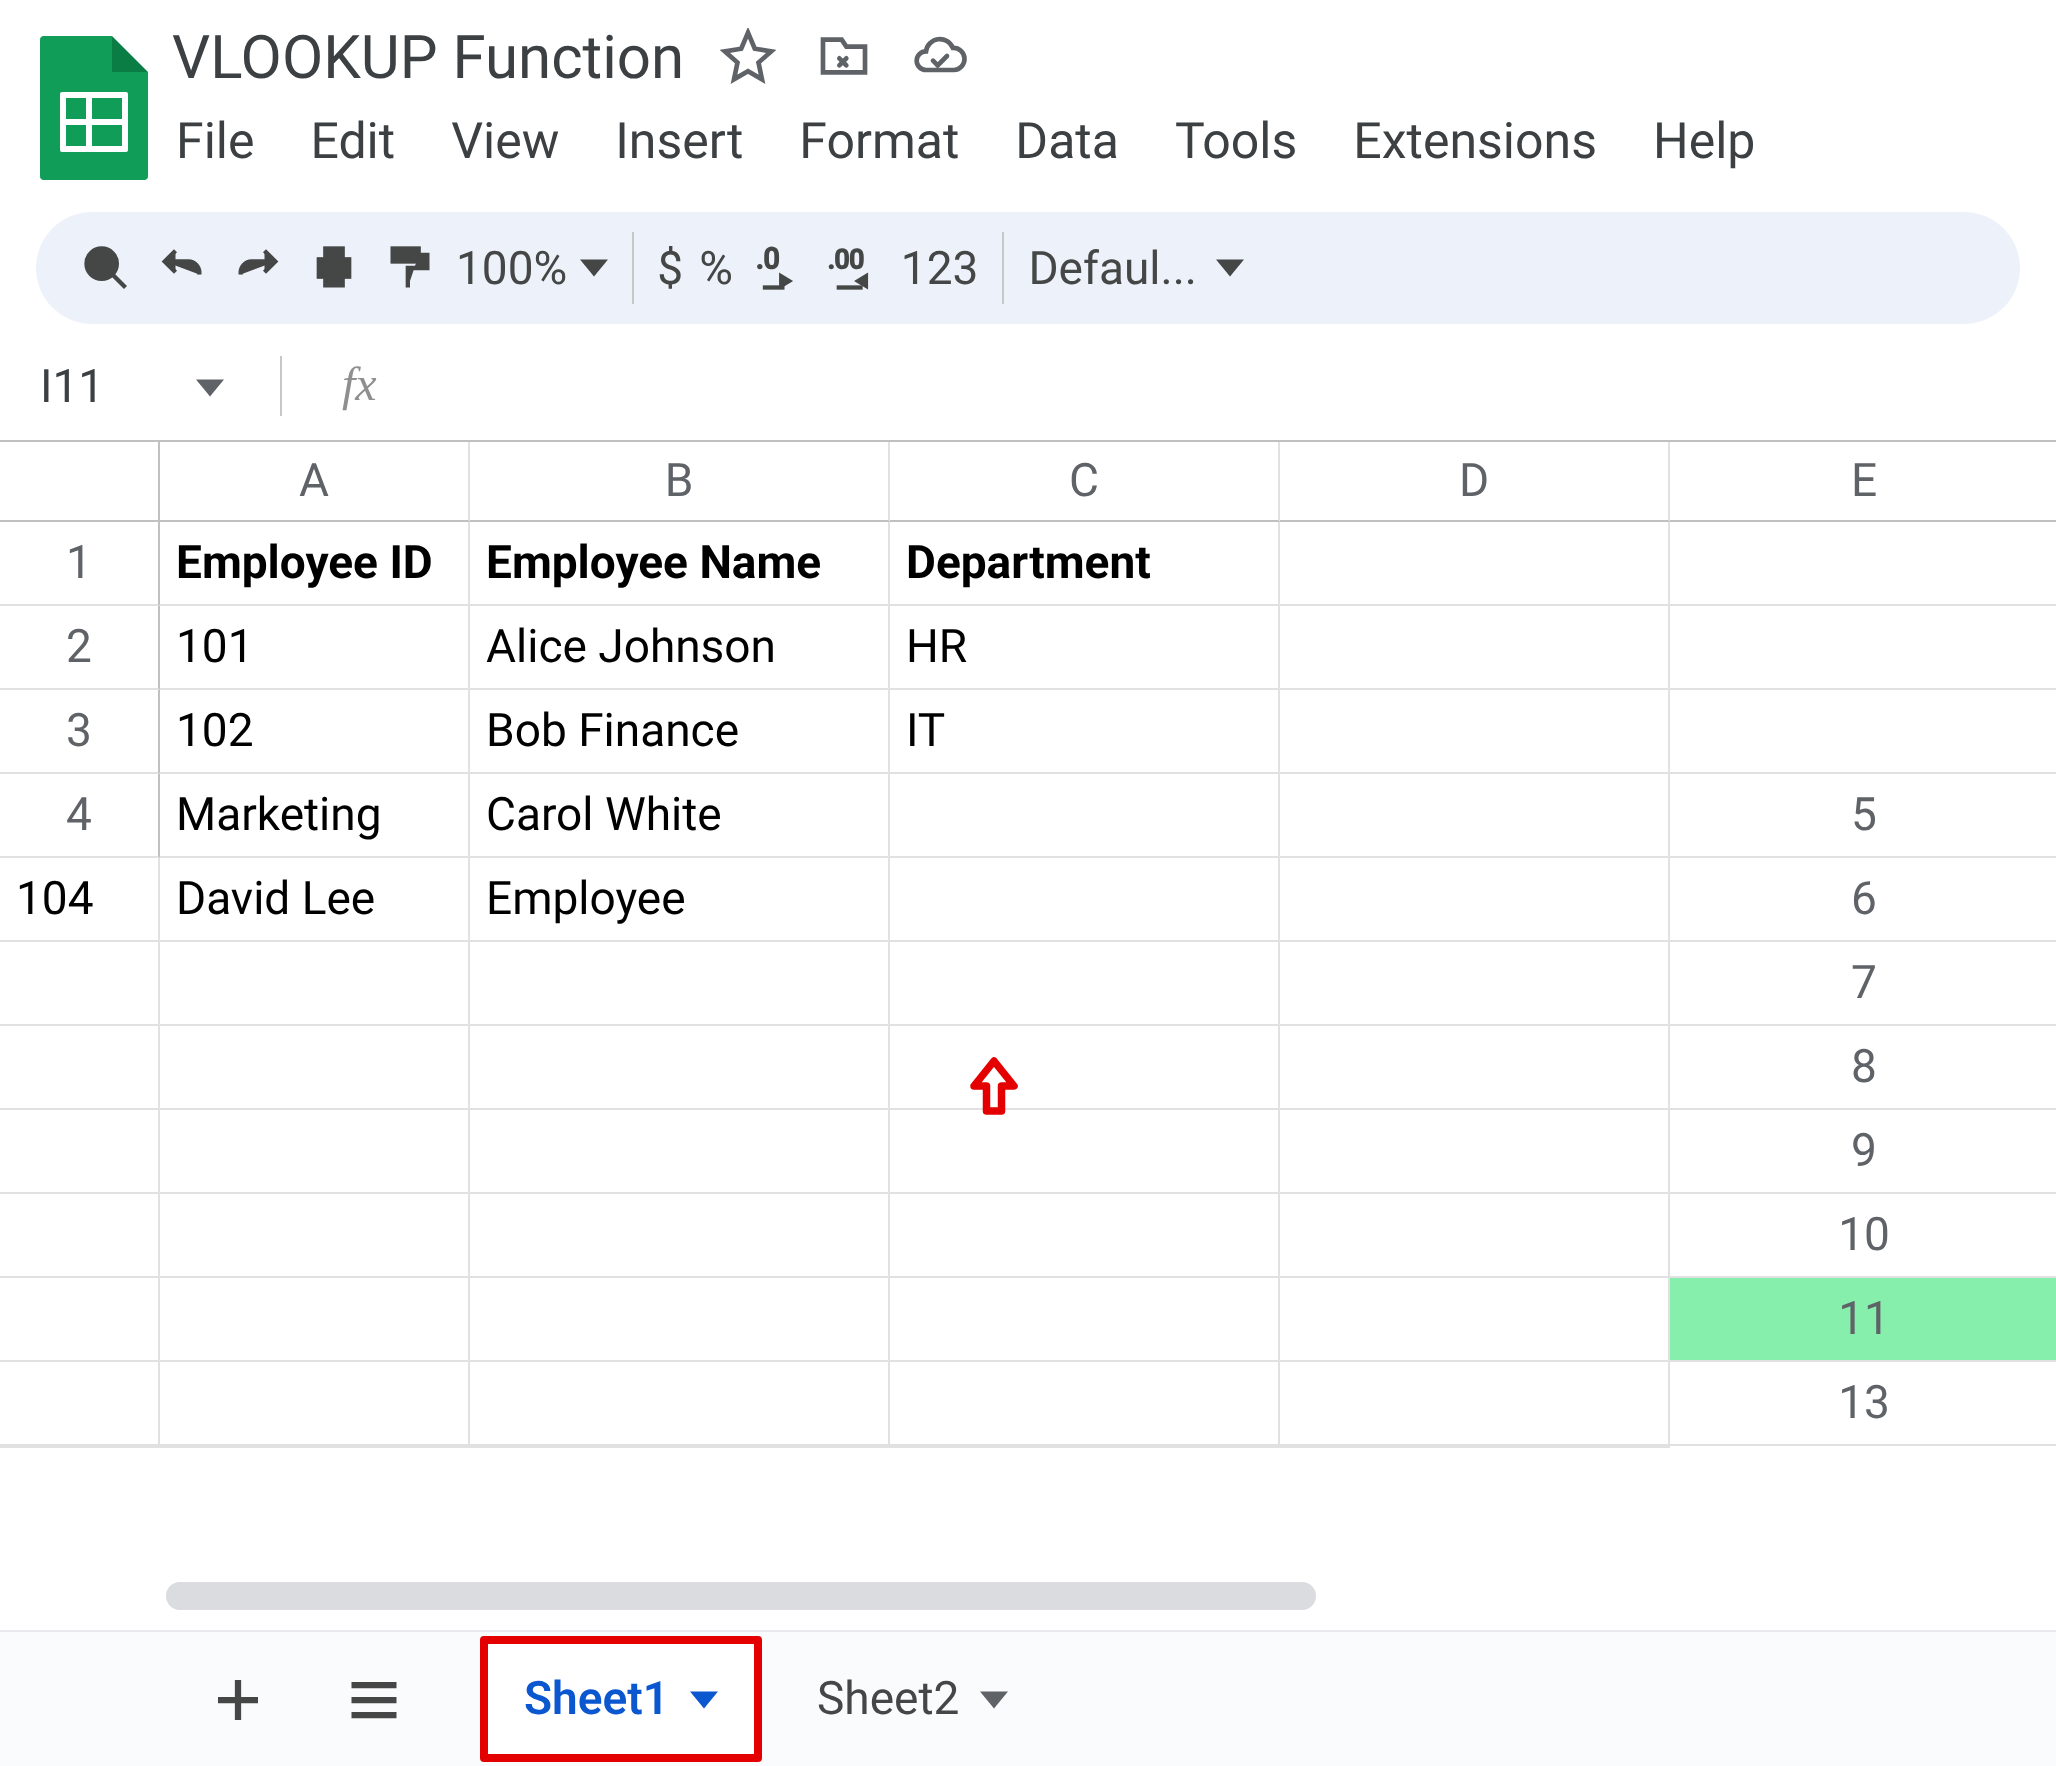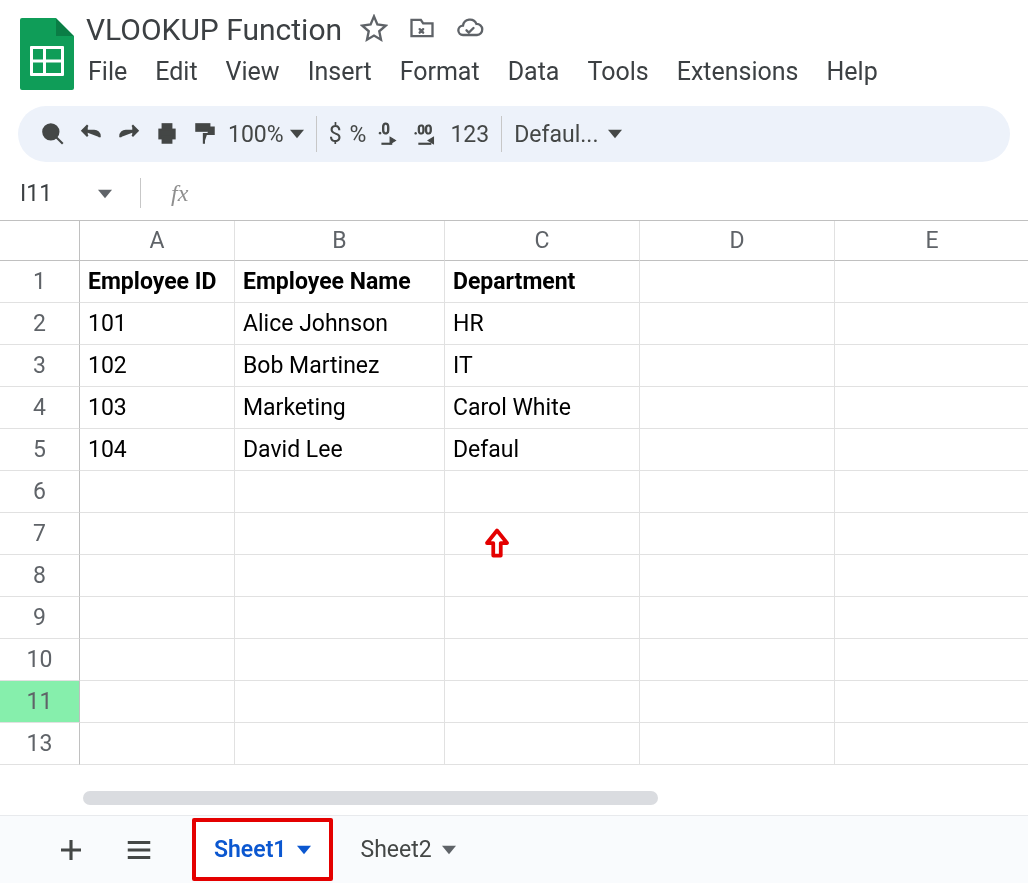--- a/index.html
+++ b/index.html
@@ -172,21 +172,21 @@
 }
 
 .bottom-bar {
   position: absolute;
   bottom: 0; left: 0; right: 0;
   height: 68px;
   background: #f9fbfd;
   border-top: 1px solid #e8eaed;
   display: flex;
   align-items: center;
-  padding-left: 56px;
+  padding-left: 104px;
   gap: 38px;
 }
 .bottom-icon { cursor: pointer; display: flex; align-items: center; }
 .bottom-icon svg { width: 30px; height: 30px; stroke: #444746; fill: #444746; }
 .sheet-tab {
   display: flex;
   align-items: center;
   gap: 10px;
   padding: 10px 18px;
   font-size: 23px;
@@ -339,34 +339,33 @@
     <div class="cell"></div>
     <div class="cell"></div>
     <div class="row-header">2</div>
     <div class="cell">101</div>
     <div class="cell">Alice Johnson</div>
     <div class="cell">HR</div>
     <div class="cell"></div>
     <div class="cell"></div>
     <div class="row-header">3</div>
     <div class="cell">102</div>
-    <div class="cell">Bob Martinez</div>
+    <div class="cell">Bob Finance</div>
     <div class="cell">IT</div>
     <div class="cell"></div>
     <div class="cell"></div>
     <div class="row-header">4</div>
-    <div class="cell">103</div>
     <div class="cell">Marketing</div>
     <div class="cell">Carol White</div>
     <div class="cell"></div>
     <div class="cell"></div>
     <div class="row-header">5</div>
     <div class="cell">104</div>
     <div class="cell">David Lee</div>
-    <div class="cell">Defaul</div>
+    <div class="cell">Employee</div>
     <div class="cell"></div>
     <div class="cell"></div>
     <div class="row-header">6</div>
     <div class="cell"></div>
     <div class="cell"></div>
     <div class="cell"></div>
     <div class="cell"></div>
     <div class="cell"></div>
     <div class="row-header">7</div>
     <div class="cell"></div>

